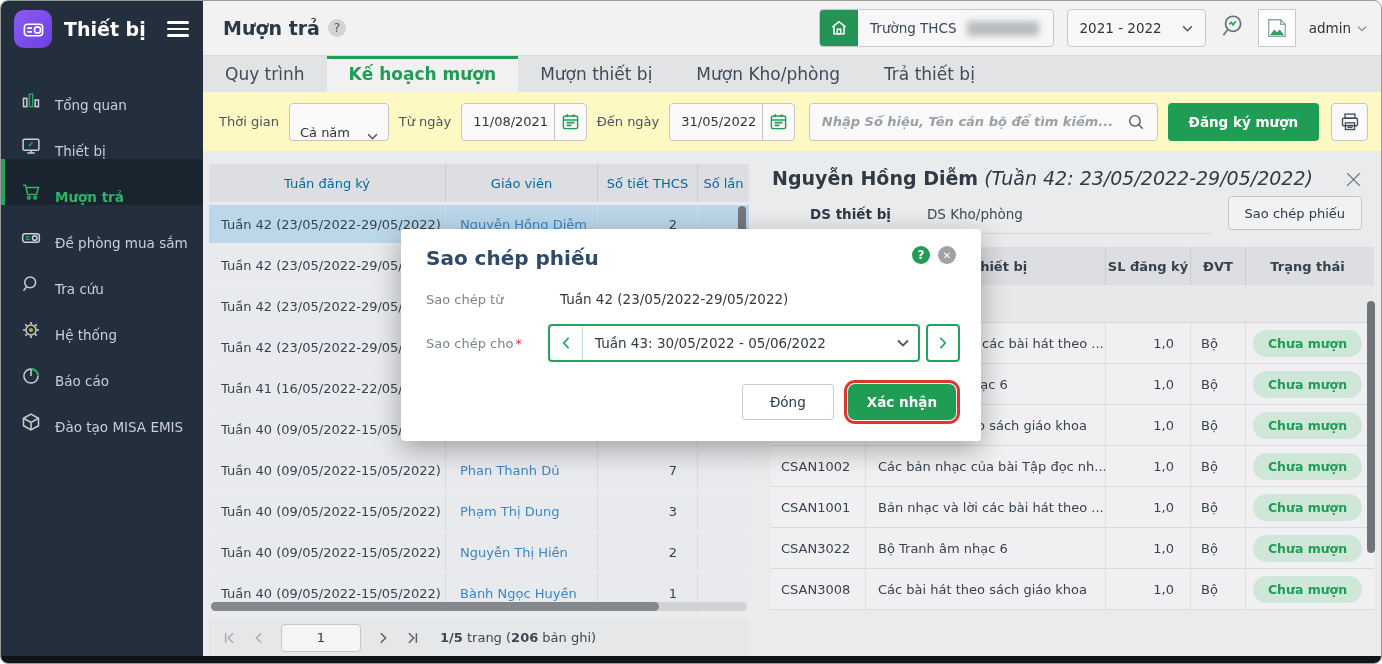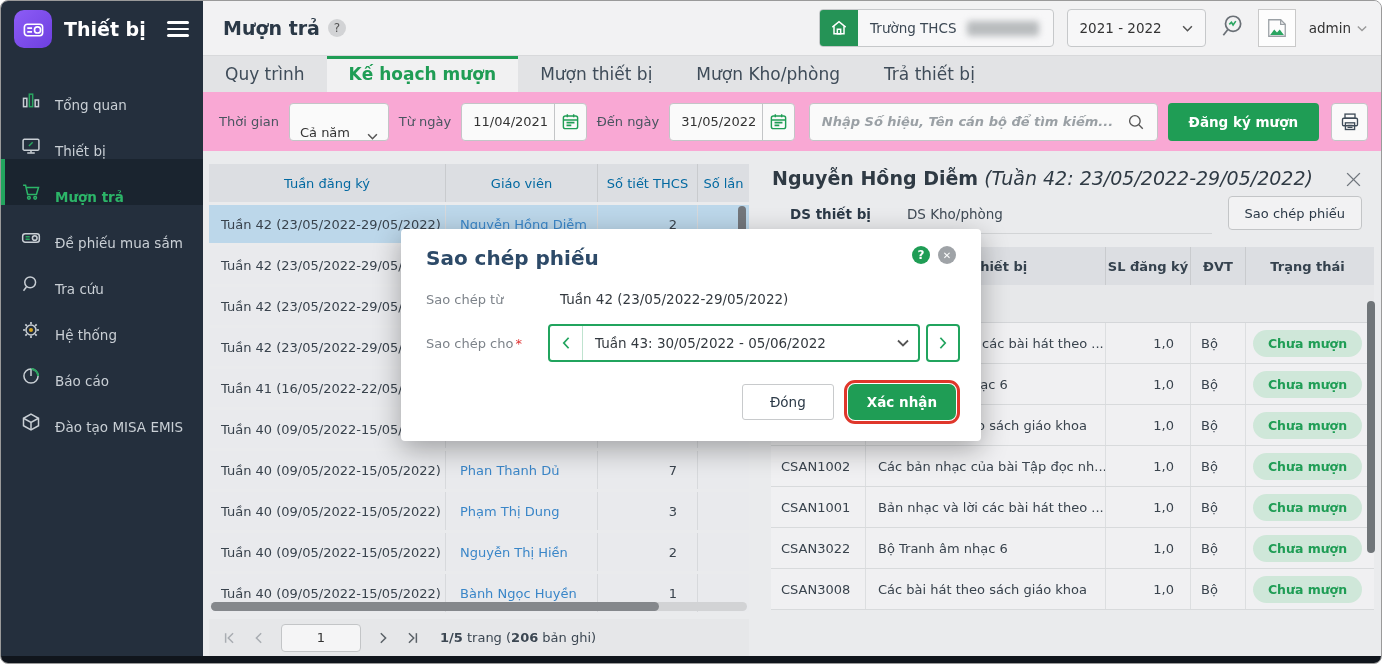--- a/index.html
+++ b/index.html
@@ -45,21 +45,21 @@
               display:flex;align-items:center;justify-content:center;}
   .admin{display:flex;align-items:center;gap:6px;font-size:13.5px;color:#333;cursor:pointer;}
 
   
   .tabbar{position:absolute;left:202px;top:55px;right:0;height:36px;background:#e2e3e5;display:flex;z-index:2;}
   .tab{padding:0 22px;line-height:36px;font-size:17px;color:#3f4c59;cursor:pointer;white-space:nowrap;}
   .tab.active{background:#f1f1f2;color:var(--accent-green);font-weight:bold;
               box-shadow:inset 0 3px 0 var(--accent-green);}
 
   
-  .filterbar{position:absolute;left:202px;top:91px;right:0;height:59px;background:#f9a8d4;
+  .filterbar{position:absolute;left:202px;top:91px;right:0;height:59px;background:#fef9c3;
              display:flex;align-items:center;padding:0 13px 0 16px;gap:10px;z-index:2;}
   .f-label{font-size:13px;color:#4a5560;white-space:nowrap;}
   .select-box{width:102px;height:38px;background:#fafafa;border:1px solid #c3c5c7;border-radius:4px;
               display:flex;align-items:flex-end;justify-content:space-between;padding:0 10px;font-size:13px;color:#333;cursor:pointer;}
   .date-box{height:38px;background:#fafafa;border:1px solid #c3c5c7;border-radius:4px;display:flex;align-items:stretch;overflow:hidden;}
   .date-text{width:92px;display:flex;align-items:center;padding:0 11px;font-size:13px;color:#333;}
   .cal-btn{width:35px;border-left:1px solid #c3c5c7;display:flex;align-items:center;justify-content:center;cursor:pointer;}
   .search-box{width:358px;height:38px;background:#fafafa;border:1px solid #c3c5c7;border-radius:4px;
               display:flex;align-items:center;padding:0 12px;margin-left:4px;font-weight:bold;}
   .search-placeholder{flex:1;font-size:13px;font-style:italic;color:#9aa0a5;white-space:nowrap;overflow:hidden;}
@@ -94,21 +94,21 @@
   
   .right-panel{position:absolute;left:757px;top:158px;right:1px;bottom:7px;}
   .rp-header{display:flex;align-items:flex-start;padding:8px 18px 0 14px;}
   .rp-title{font-size:19px;color:#2f3a44;}
   .rp-title b{font-weight:bold;}
   .rp-title .week-part{font-style:italic;font-weight:normal;}
   .rp-close{margin-left:auto;cursor:pointer;padding-top:4px;}
   .rp-tabs-row{display:flex;align-items:flex-end;padding:2px 18px 0 14px;margin-top:2px;}
   .rp-tabs{flex:1;display:flex;gap:36px;border-bottom:1px solid #d2d4d6;padding:0 0 0 18px;}
   .rp-tab{font-size:13.5px;color:#3f4a55;padding:8px 0 9px;cursor:pointer;border-bottom:2px solid transparent;}
-  .rp-tab.active{font-weight:bold;color:#2b3947;border-bottom-color:var(--accent-green);}
+  .rp-tab.active{font-weight:bold;color:#2b3947;border-bottom-color:var(--accent-green);margin-left:20px;}
   .copy-btn{height:34px;padding:0 16px;background:#f2f2f3;border:1px solid #c3c5c7;border-radius:4px;
             font-size:13px;color:#2b3947;cursor:pointer;margin-left:16px;margin-bottom:4px;white-space:nowrap;}
   .dtable{margin:13px 6px 0 13px;}
   .dhead{display:flex;height:38px;background:#dcdee2;font-size:13px;color:#35424e;font-weight:600;}
   .dhead>div{display:flex;align-items:center;justify-content:center;border-right:1px solid #c9cbce;}
   .dhead>div:last-child{border-right:none;}
   .dc-code{width:95px;}.dc-name{width:240px;}.dc-qty{width:85px;}.dc-unit{width:55px;}.dc-status{width:123px;}
   .group-row{height:38px;background:#e7e8ea;border-bottom:1px solid #d4d6d9;}
   .drow{display:flex;height:41px;background:#f0f0f2;border-bottom:1px solid #d8dadc;align-items:center;font-size:13px;color:#39434d;}
   .drow .dc-code{padding-left:10px;justify-content:flex-start;display:flex;align-items:center;height:100%;border-right:1px solid #dcdee0;}
@@ -199,21 +199,21 @@
         <span>Mượn trả</span>
       </div>
       <div class="nav-item">
         <span>
           <svg width="20" height="20" viewBox="0 0 24 24" fill="none" stroke="currentColor" stroke-width="1.8">
             <rect x="2" y="7" width="20" height="10" rx="3"></rect>
               <circle cx="16.5" cy="12" r="2.8"></circle>
             <line x1="5.5" y1="10.5" x2="10.5" y2="10.5" stroke="#2aa561"></line>
               <line x1="5.5" y1="13.5" x2="10.5" y2="13.5" stroke="#2aa561"></line>
           </svg></span>
-        <span>Đề phiếu mua sắm</span>
+        <span>Đề phòng mua sắm</span>
       </div>
       <div class="nav-item">
         <span>
           <svg width="20" height="20" viewBox="0 0 24 24" fill="none" stroke="currentColor" stroke-width="1.8">
             <circle cx="11" cy="10" r="6.5"></circle>
               <line x1="6.5" y1="15.5" x2="3" y2="20"></line>
           </svg></span>
         <span>Tra cứu</span>
       </div>
       <div class="nav-item">
@@ -310,21 +310,21 @@
   <div class="filterbar">
     <span class="f-label">Thời gian</span>
     <div class="select-box">
       <span>Cả năm</span>
       <svg width="11" height="7" viewBox="0 0 12 8" fill="none" stroke="#555" stroke-width="1.8">
           <path d="M1 1.5 6 6.5 11 1.5"></path>
         </svg>
     </div>
     <span class="f-label">Từ ngày</span>
     <div class="date-box">
-      <span class="date-text">11/04/2021</span>
+      <span class="date-text">11/08/2021</span>
       <span class="cal-btn">
         <svg width="19" height="19" viewBox="0 0 24 24" fill="none" stroke="#1f9d55" stroke-width="1.8">
           <rect x="3" y="5" width="18" height="16" rx="2.5"></rect>
             <line x1="3" y1="10" x2="21" y2="10"></line>
           <line x1="8" y1="2.8" x2="8" y2="6.5"></line>
             <line x1="16" y1="2.8" x2="16" y2="6.5"></line>
           <line x1="7" y1="13.5" x2="17" y2="13.5" stroke-width="2.2"></line>
             <line x1="7" y1="17" x2="13" y2="17" stroke-width="2.2"></line>
         </svg>
         </span>

